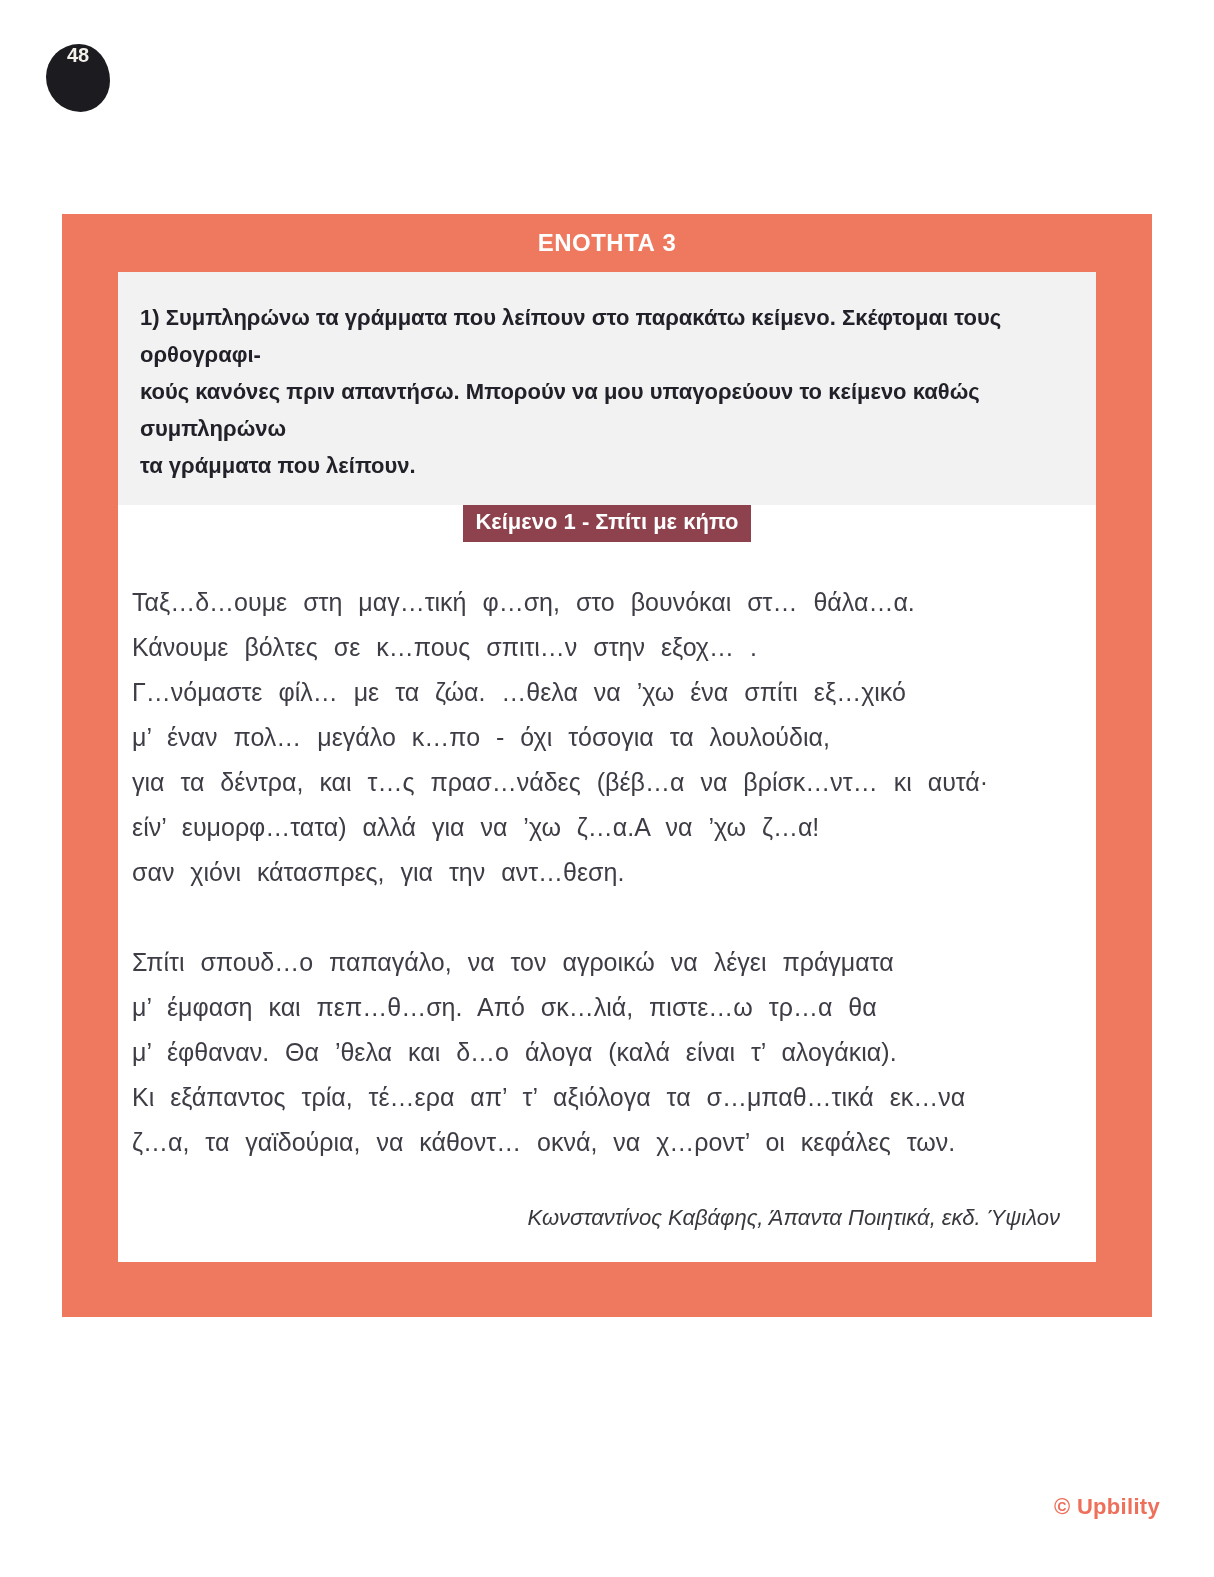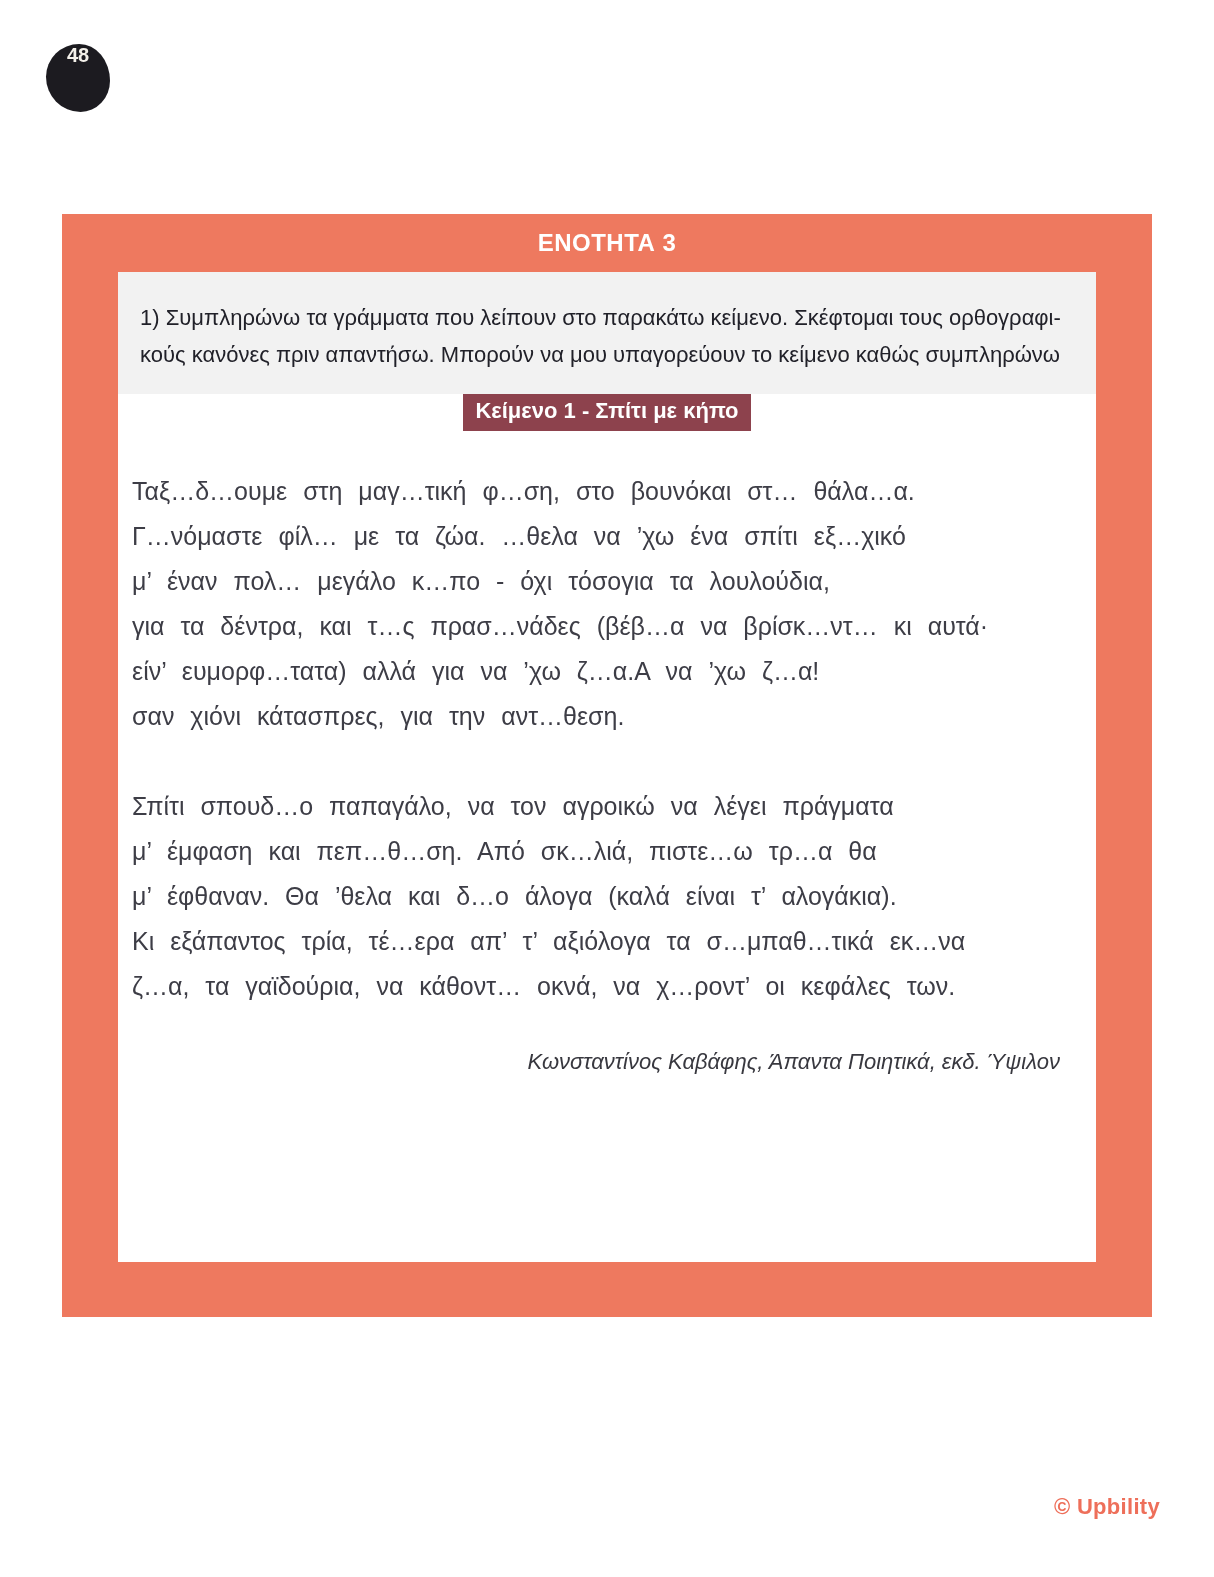--- a/index.html
+++ b/index.html
@@ -59,21 +59,21 @@
     top: 58px;
     width: 978px;
     height: 990px;
     background: #ffffff;
   }
 
   .instructions {
     background: #f2f2f2;
     padding: 27px 20px 21px 22px;
     font-size: 22px;
-    font-weight: normal;
+    font-weight: bold;
     color: #212129;
     line-height: 37px;
   }
 
   .badge-row { text-align: center; }
   .text-badge {
     display: inline-block;
     background: #8D424D;
     color: #ffffff;
     font-weight: bold;
@@ -125,28 +125,30 @@
 
     <div class="unit-header">
       <span class="unit-label">ΕΝΟΤΗΤΑ 3</span>
     </div>
 
     <div class="inner-card">
 
       <div class="instructions">
         <div class="instruction-line">1) Συμπληρώνω τα γράμματα που λείπουν στο παρακάτω κείμενο. Σκέφτομαι τους ορθογραφι-</div>
         <div class="instruction-line">κούς κανόνες πριν απαντήσω. Μπορούν να μου υπαγορεύουν το κείμενο καθώς συμπληρώνω</div>
+        <div class="instruction-line">τα γράμματα που λείπουν.</div>
       </div>
 
       <div class="badge-row">
         <span class="text-badge">Κείμενο 1 - Σπίτι με κήπο</span>
       </div>
 
       <div class="poem">
         <div class="poem-line">Ταξ…δ…ουμε  στη  μαγ…τική  φ…ση,  στο  βουνόκαι  στ…  θάλα…α.</div>
+        <div class="poem-line">Κάνουμε  βόλτες  σε  κ…πους  σπιτι…ν  στην  εξοχ… .</div>
         <div class="poem-line">Γ…νόμαστε  φίλ…  με  τα  ζώα.  …θελα  να  ’χω  ένα  σπίτι  εξ…χικό</div>
         <div class="poem-line">μ’  έναν  πολ…  μεγάλο  κ…πο  -  όχι  τόσογια  τα  λουλούδια,</div>
         <div class="poem-line">για  τα  δέντρα,  και  τ…ς  πρασ…νάδες  (βέβ…α  να  βρίσκ…ντ…  κι  αυτά·</div>
         <div class="poem-line">είν’  ευμορφ…τατα)  αλλά  για  να  ’χω  ζ…α.Α  να  ’χω  ζ…α!</div>
         <div class="poem-line">σαν  χιόνι  κάτασπρες,  για  την  αντ…θεση.</div>
 
         <div class="stanza-gap"></div>
 
         <div class="poem-line">Σπίτι  σπουδ…ο  παπαγάλο,  να  τον  αγροικώ  να  λέγει  πράγματα</div>
         <div class="poem-line">μ’  έμφαση  και  πεπ…θ…ση.  Από  σκ…λιά,  πιστε…ω  τρ…α  θα</div>

